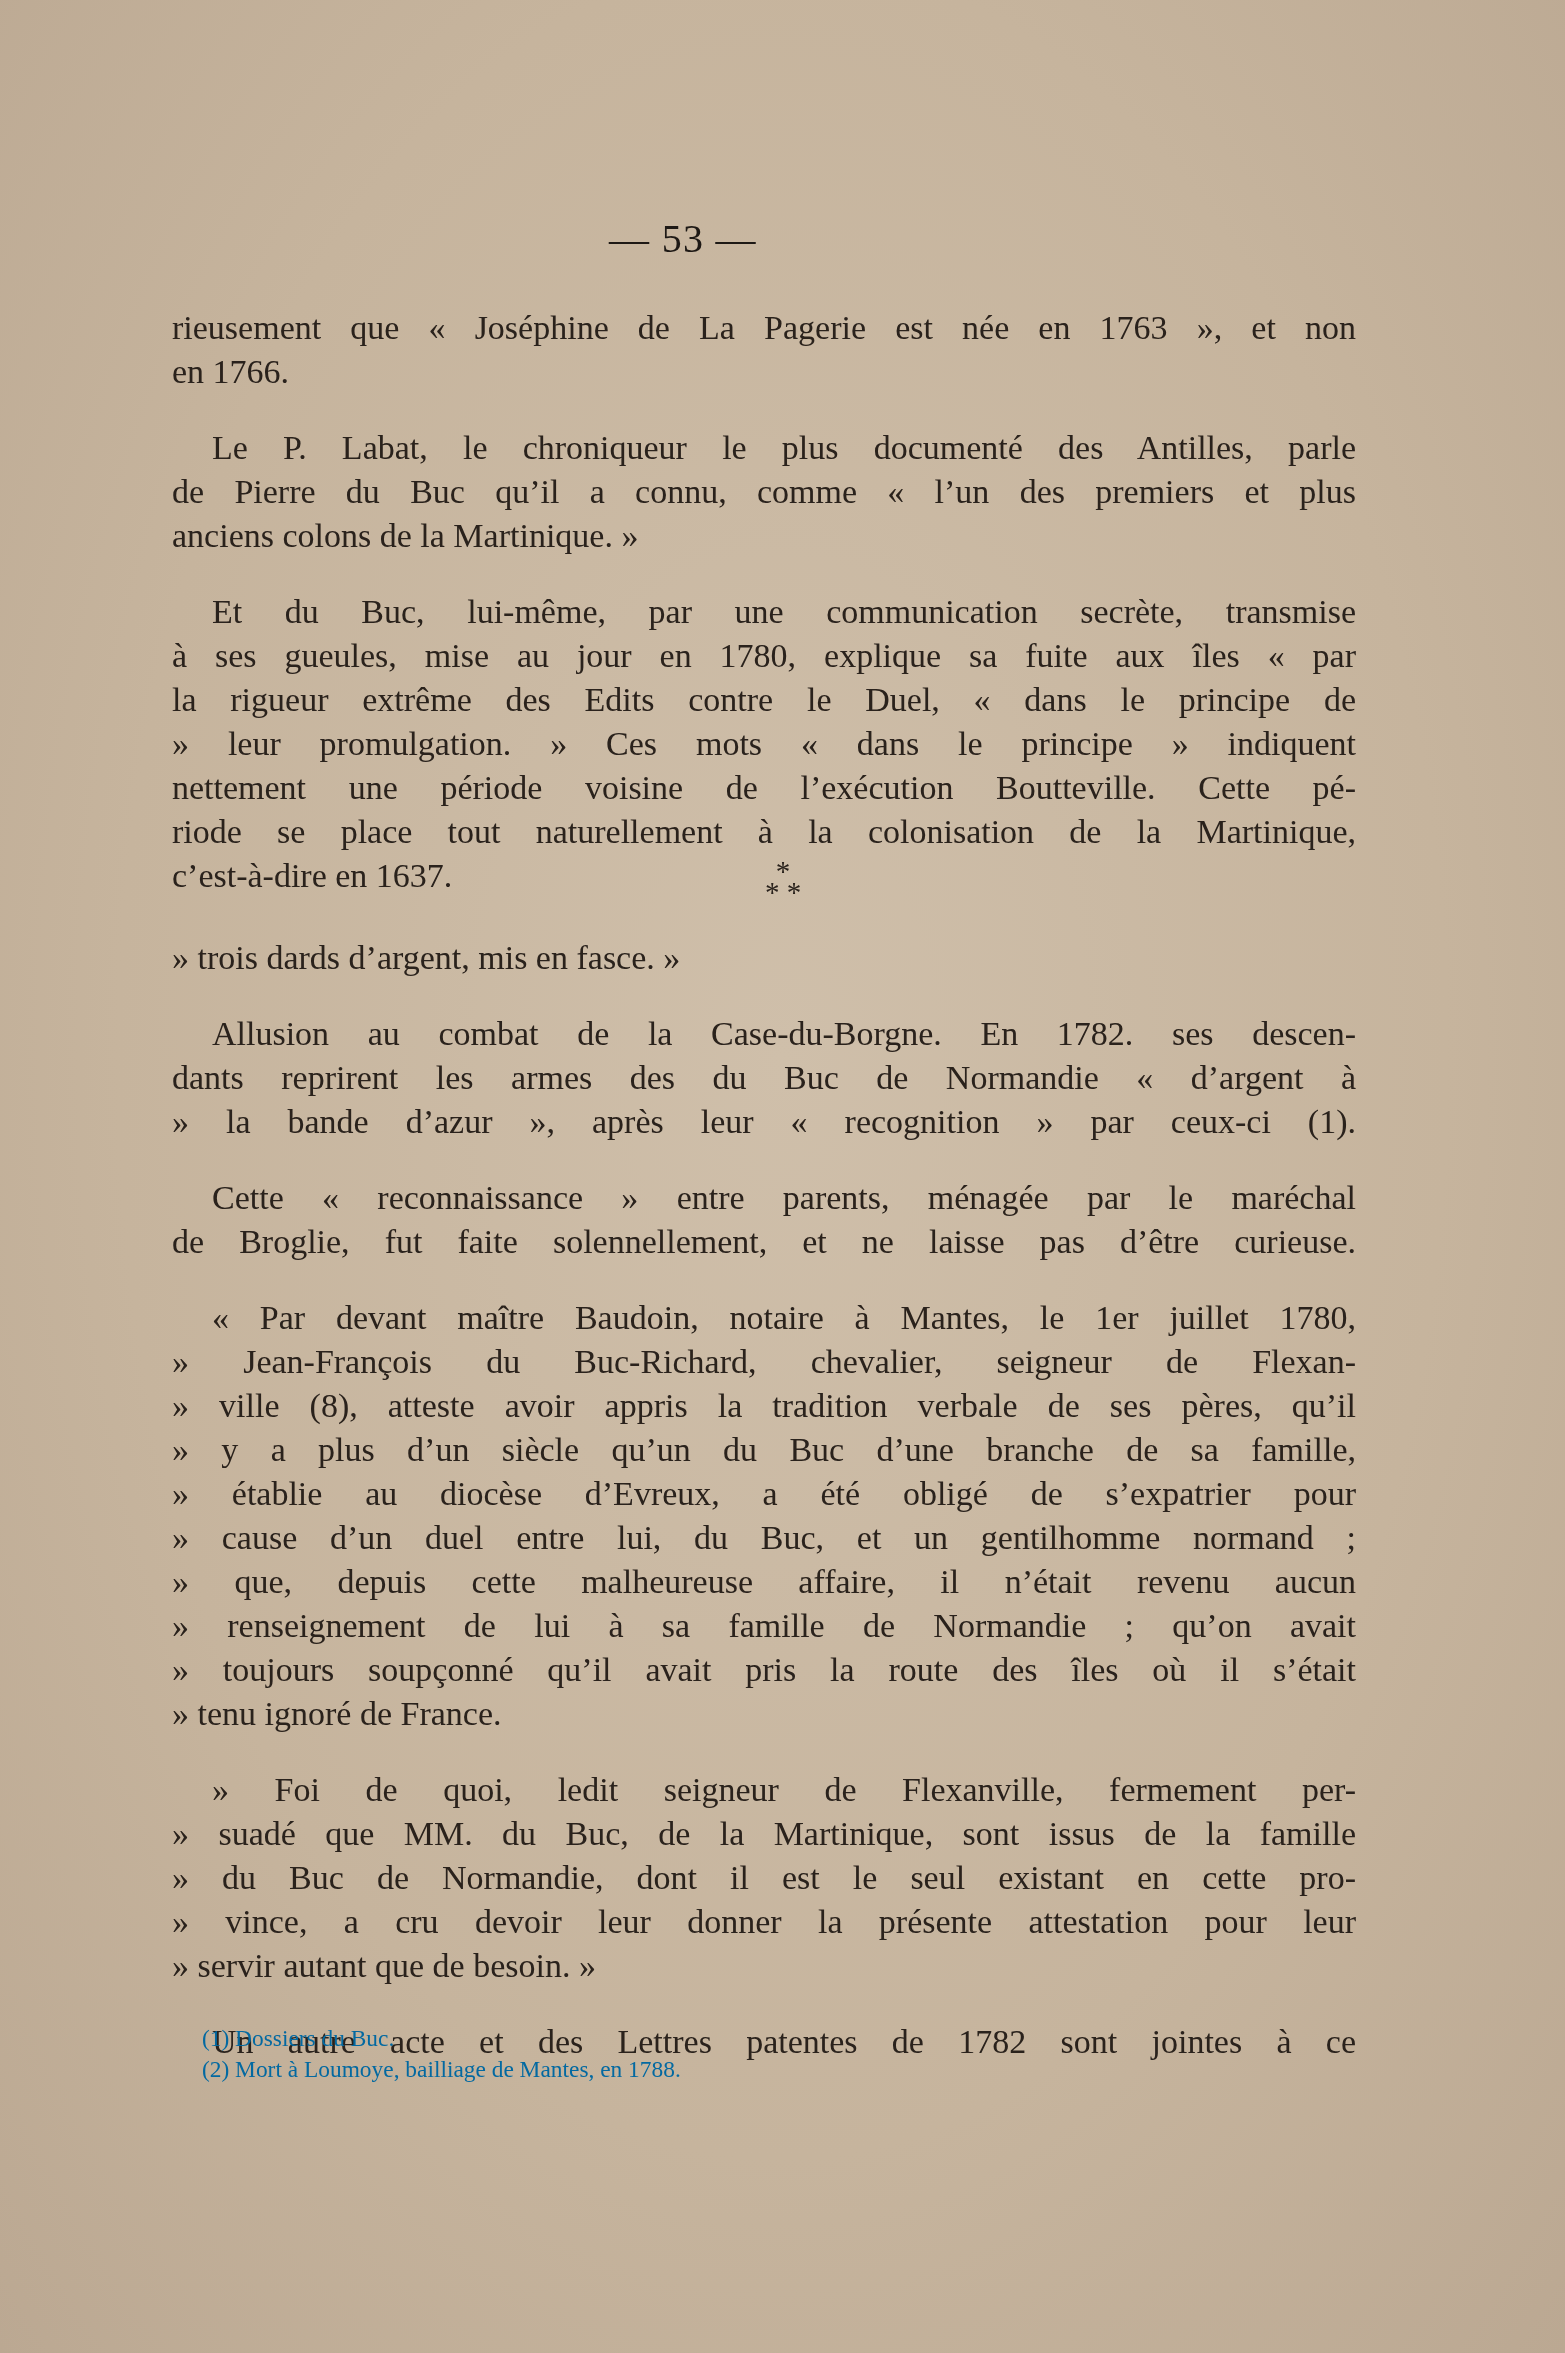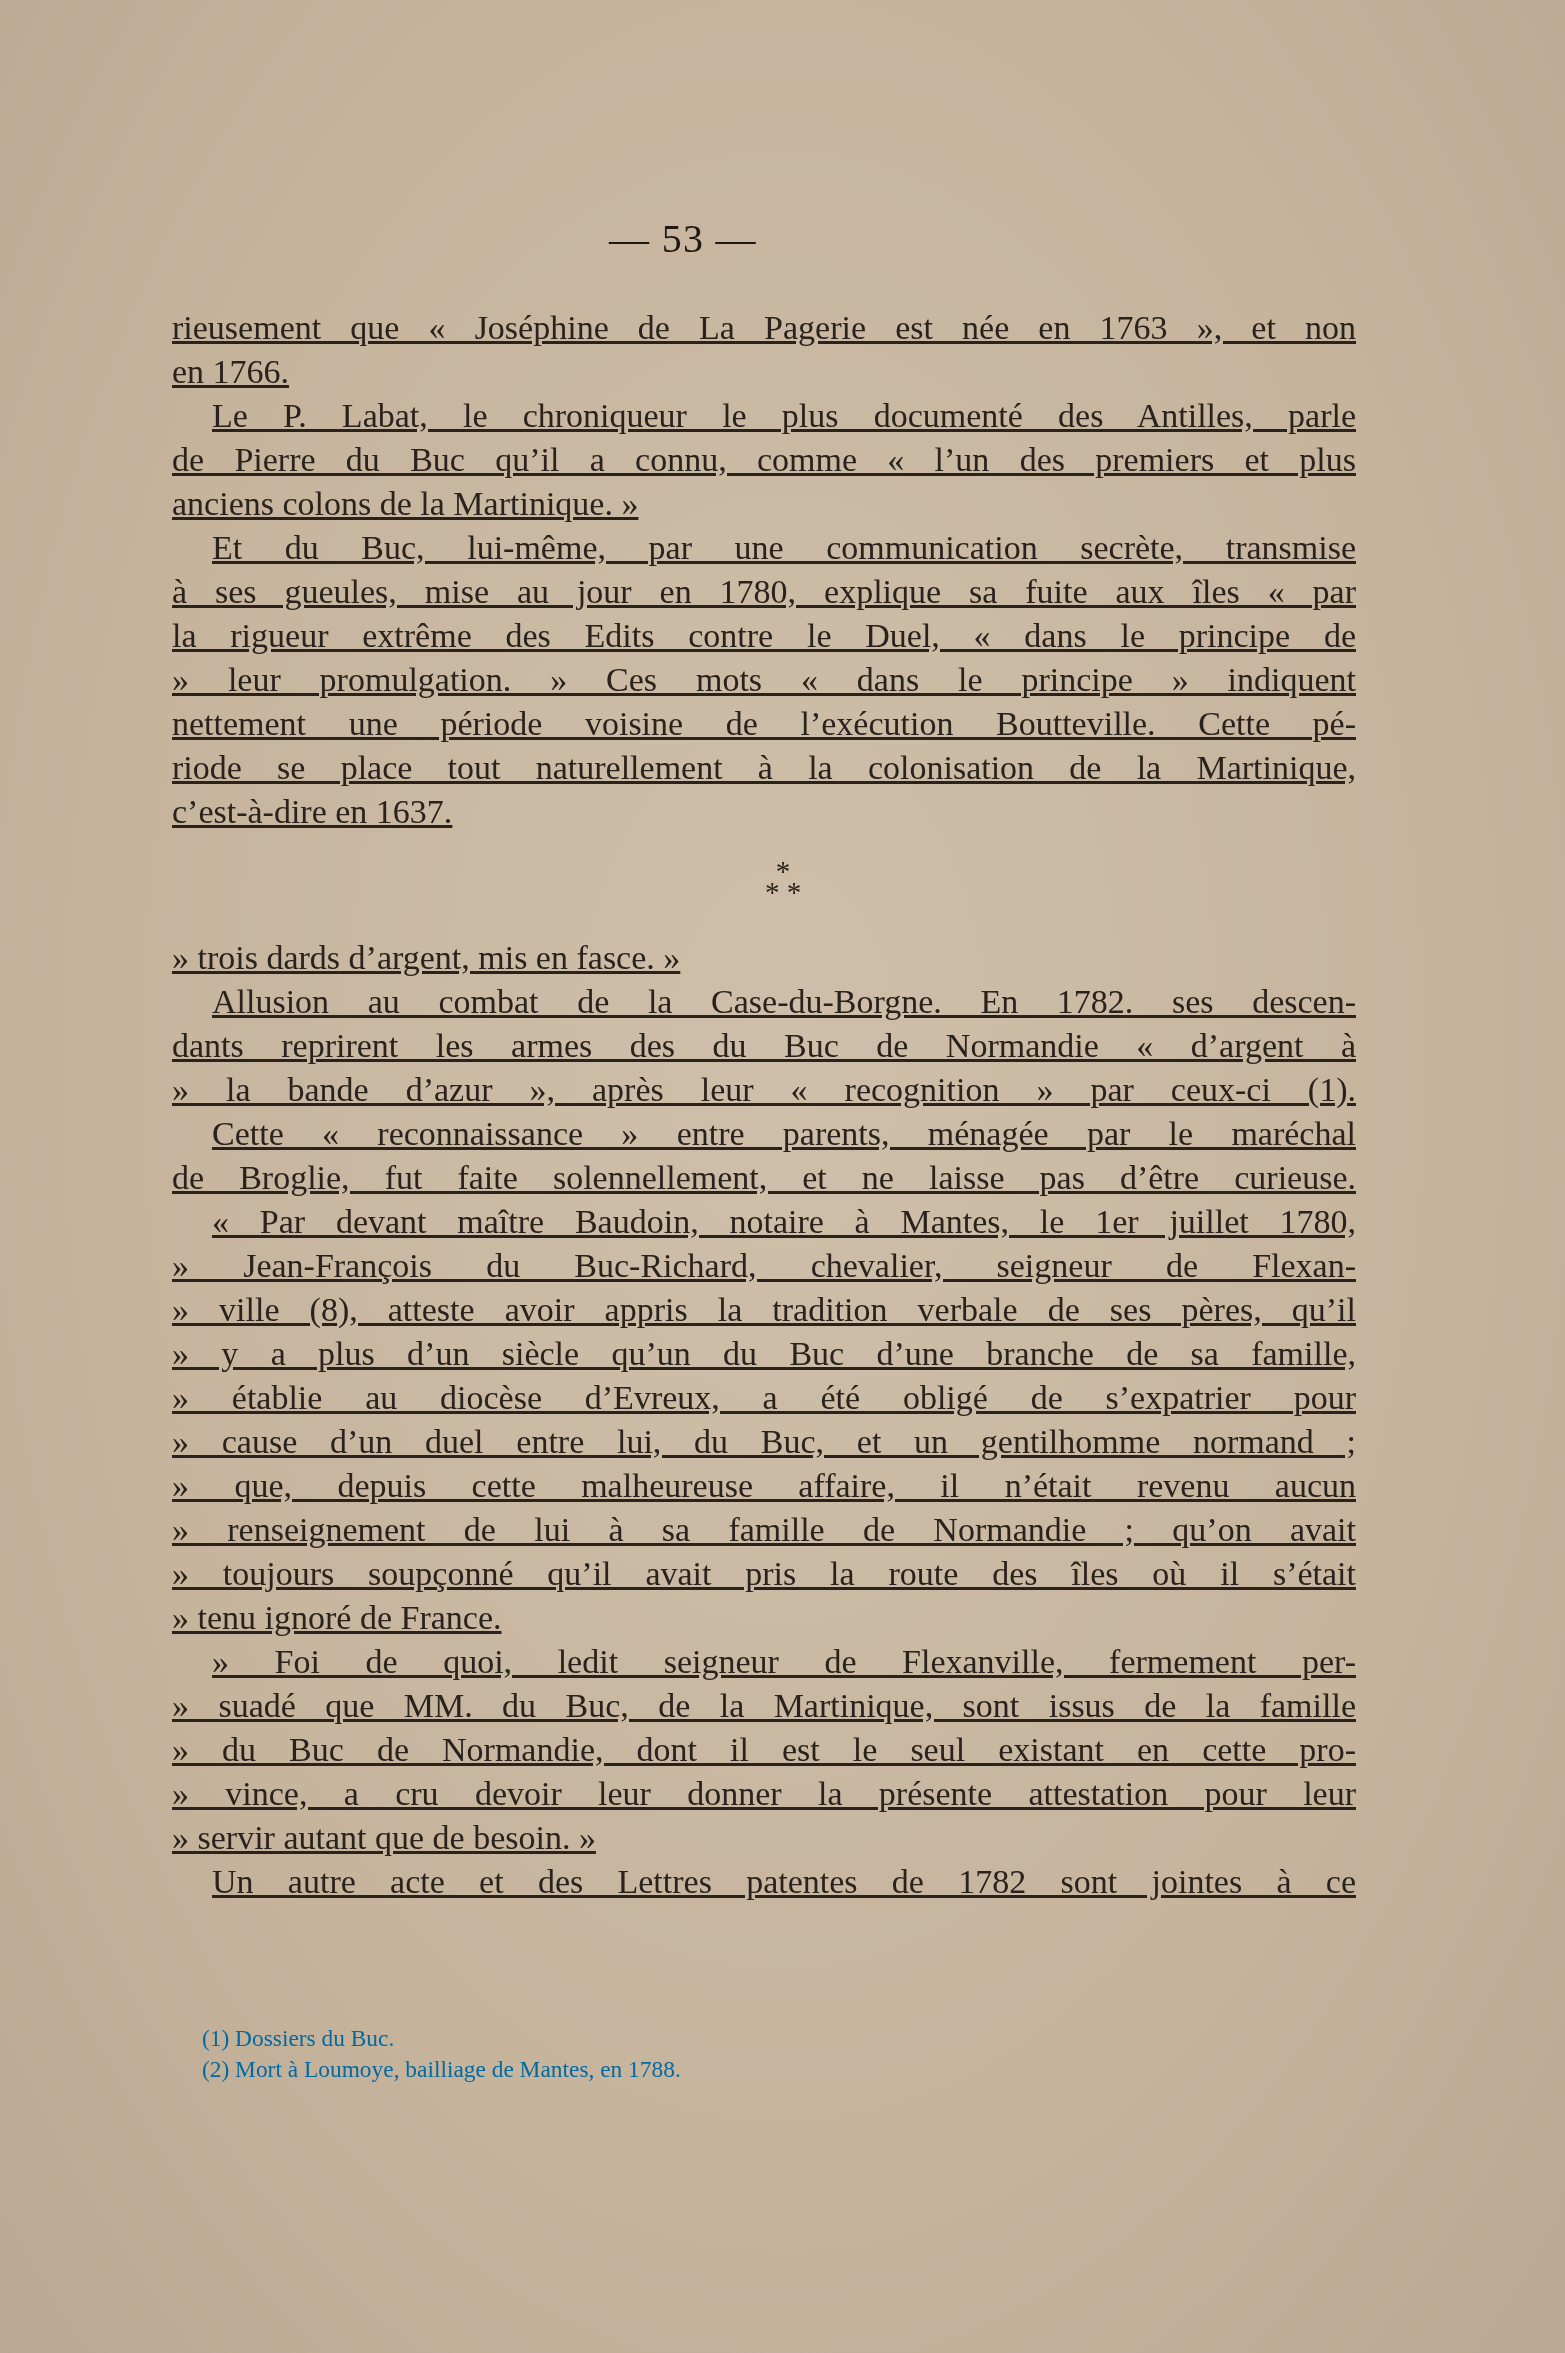--- a/index.html
+++ b/index.html
@@ -15,24 +15,23 @@
     position:absolute; top:215px; left:0; width:1366px; text-align:center;
     font-size:40px; letter-spacing:1.3px; color:#1e1915;
   }
   .text-block {
     position:absolute; left:172px; width:1184px;
     font-size:34px; line-height:44px;
   }
   .line {
     display:block; white-space:nowrap; text-align:justify; text-align-last:justify;
     height:44px;
-    text-decoration:underline;
   }
   .line.last { text-align-last:left; }
-  .line.indent { padding-left:40px; }
+  .line.indent { padding-left:40px;margin-top:32px; }
   .asterism {
     position:absolute; left:0; width:1566px; text-align:center;
     font-size:29px; line-height:21px; top:861px; color:#2a221c;
   }
   .footnotes {
     position:absolute; left:202px; top:2023px;
     font-size:23.4px; line-height:31px; color:#0369a1;
   }
   .footnote { display:block; white-space:nowrap; }
 </style>

